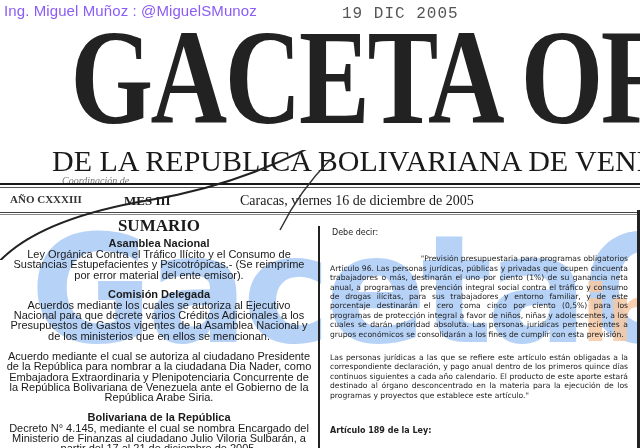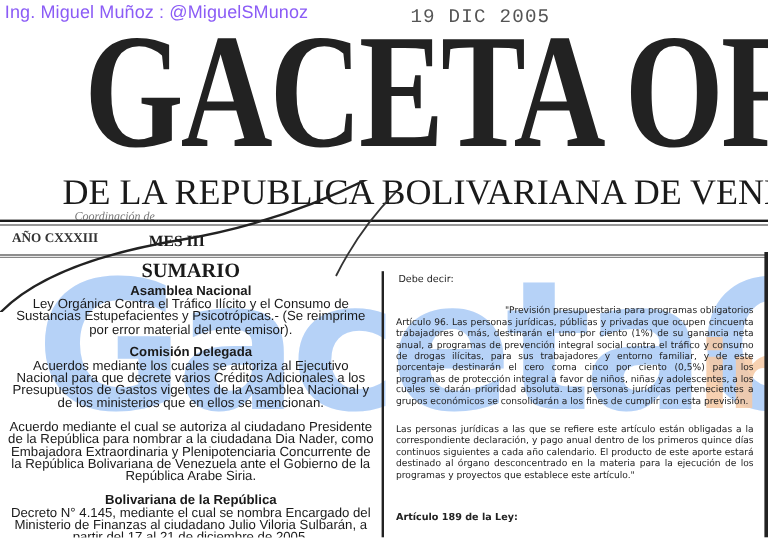--- a/index.html
+++ b/index.html
@@ -111,20 +111,21 @@
   <path d="M2 130 Q 40 80 160 60 Q 250 45 330 2" stroke="#222" stroke-width="2" fill="none" transform="translate(-10,-10)"></path>
   <path d="M350 10 Q 320 40 300 80" stroke="#333" stroke-width="1.5" fill="none" transform="translate(-20,0)"></path>
 </svg>
 
 <div class="rule r1"></div>
 <div class="rule r1b"></div>
 
 <div class="infobar">
   <span class="ib-year">AÑO CXXXIII</span>
   <span class="ib-mes">MES III</span>
+  <span class="ib-date">Caracas, viernes 16 de diciembre de 2005</span>
 </div>
 
 <div class="rule r2"></div>
 <div class="rule r2b"></div>
 
 <div class="col-left">
   <div class="sumario-title">SUMARIO</div>
 
   <div class="sec-head first">Asamblea Nacional</div>
   <div class="sec-body">Ley Orgánica Contra el Tráfico Ilícito y el Consumo de Sustancias Estupefacientes y Psicotrópicas.- (Se reimprime por error material del ente emisor).</div>

